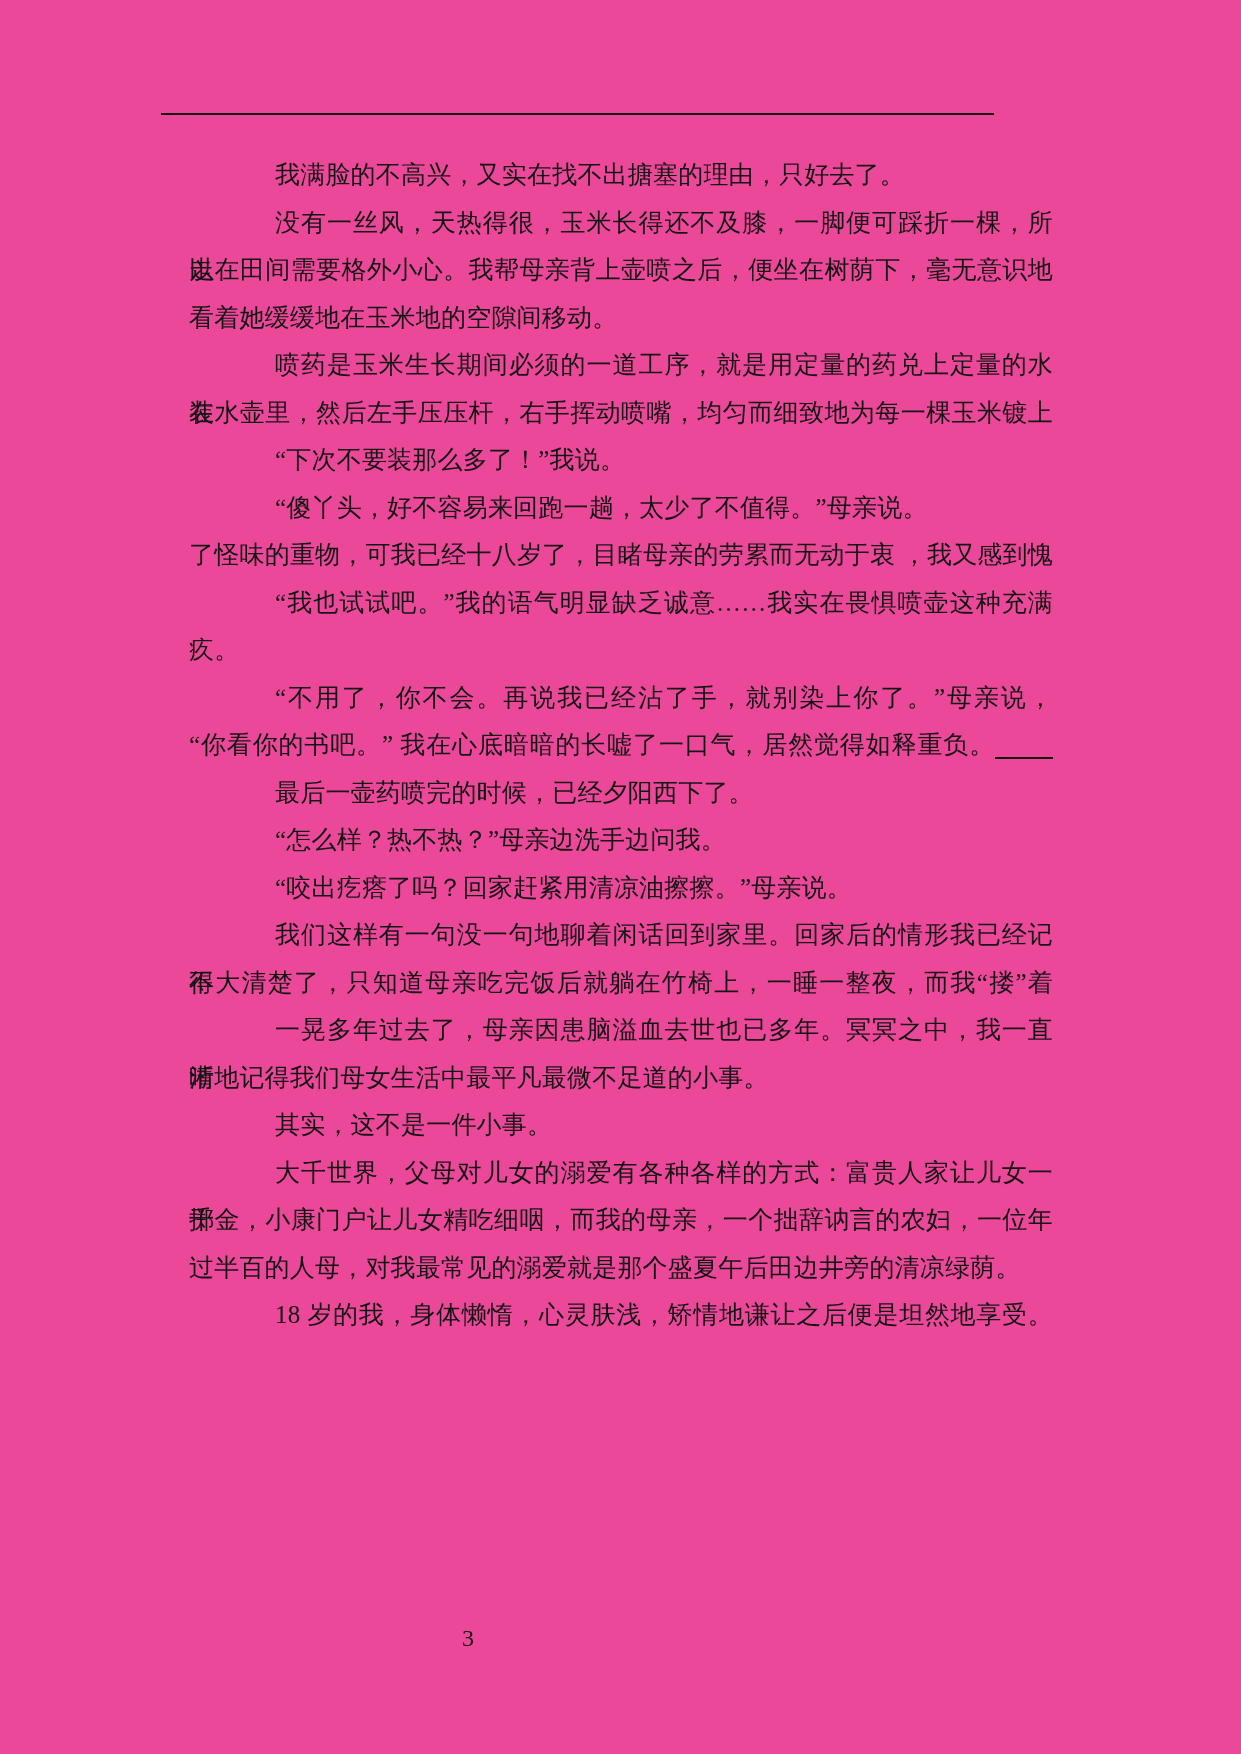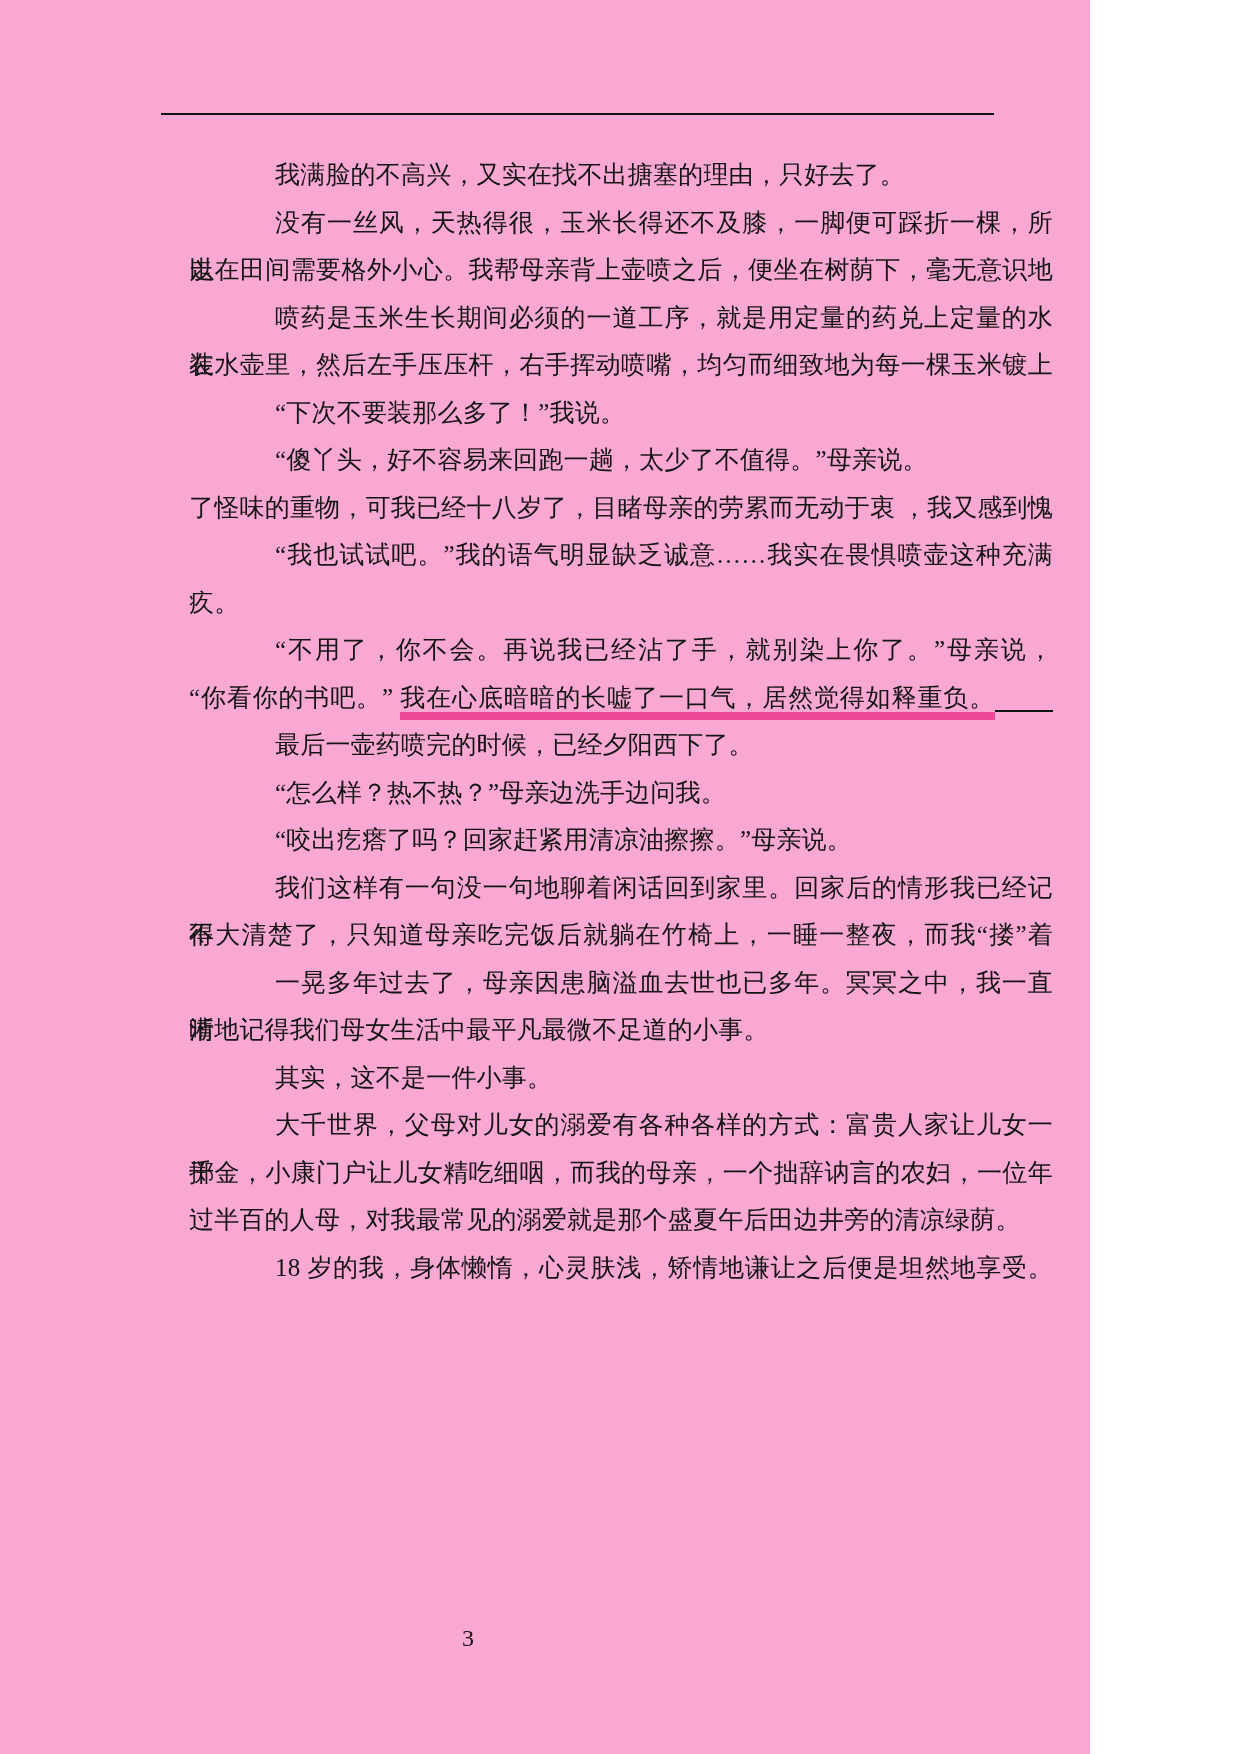--- a/index.html
+++ b/index.html
@@ -1,20 +1,20 @@
 <!DOCTYPE html>
 <html><head>
 <meta charset="utf-8">
 <style>
   html, body { margin: 0; padding: 0; background: #ffffff; }
   .page {
     position: relative;
-    width: 1090px;
+    width: 1241px;
     height: 1754px;
-    background: #f9a8d4;
+    background: #ec4899;
     overflow: hidden;
     font-family: "Liberation Serif", "DejaVu Serif", serif;
     color: #141414;
   }
   .header-rule {
     position: absolute;
     left: 161px;
     top: 113px;
     width: 833px;
     height: 0;
@@ -62,20 +62,21 @@
 </style>
 </head>
 <body>
 
 <div class="page">
   <div class="header-rule"></div>
   <div class="body-text">
       <div class="line indent"><span>我满脸的不高兴，又实在找不出搪塞的理由，只好去了。</span></div>
       <div class="line indent fill"><span>没有一丝风，天热得很，玉米长得还不及膝，一脚便可踩折一棵，所以</span></div>
       <div class="line fill"><span>走在田间需要格外小心。我帮母亲背上壶喷之后，便坐在树荫下，毫无意识地</span></div>
+      <div class="line"><span>看着她缓缓地在玉米地的空隙间移动。</span></div>
       <div class="line indent fill"><span>喷药是玉米生长期间必须的一道工序，就是用定量的药兑上定量的水装</span></div>
       <div class="line fill"><span>在水壶里，然后左手压压杆，右手挥动喷嘴，均匀而细致地为每一棵玉米镀上</span></div>
       <div class="line indent"><span>“下次不要装那么多了！”我说。</span></div>
       <div class="line indent"><span>“傻丫头，好不容易来回跑一趟，太少了不值得。”母亲说。</span></div>
       <div class="line fill"><span>了怪味的重物，可我已经十八岁了，目睹母亲的劳累而无动于衷 ，我又感到愧</span></div>
       <div class="line indent fill"><span>“我也试试吧。”我的语气明显缺乏诚意……我实在畏惧喷壶这种充满</span></div>
       <div class="line"><span>疚。</span></div>
       <div class="line indent fill"><span>“不用了，你不会。再说我已经沾了手，就别染上你了。”母亲说，</span></div>
       <div class="line fill"><span>“你看你的书吧。” </span><span class="u">我在心底暗暗的长嘘了一口气，居然觉得如释重负。</span><span class="uext"></span></div>
       <div class="line indent"><span>最后一壶药喷完的时候，已经夕阳西下了。</span></div>

